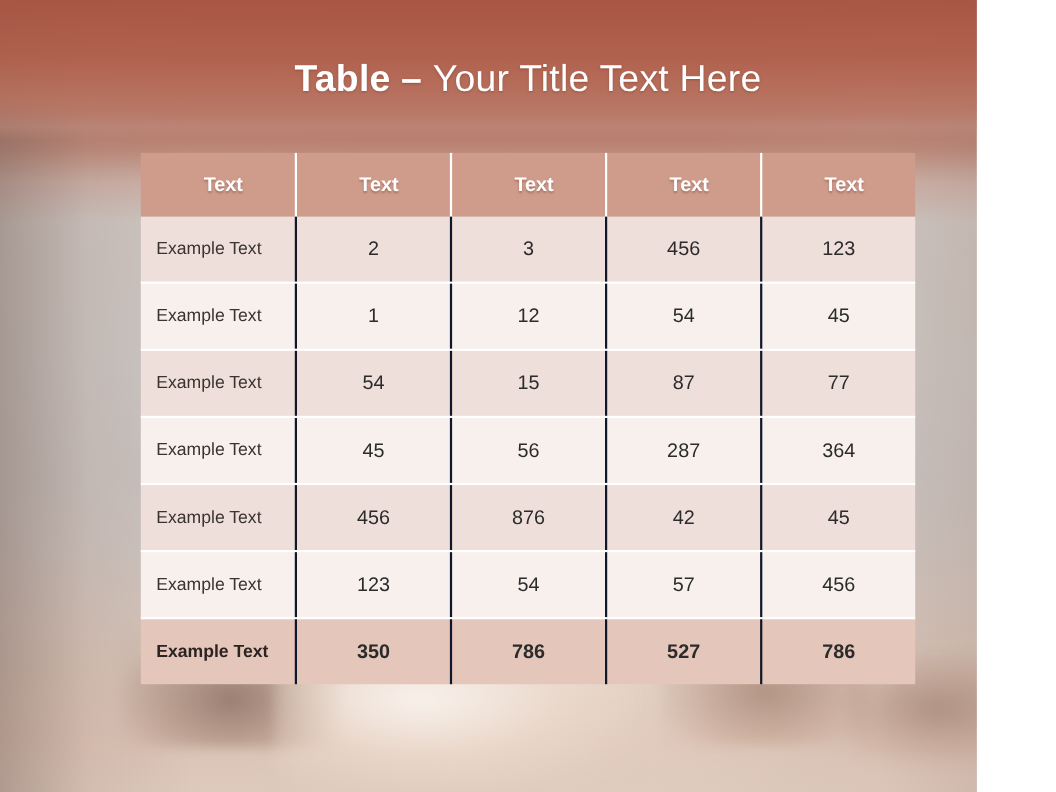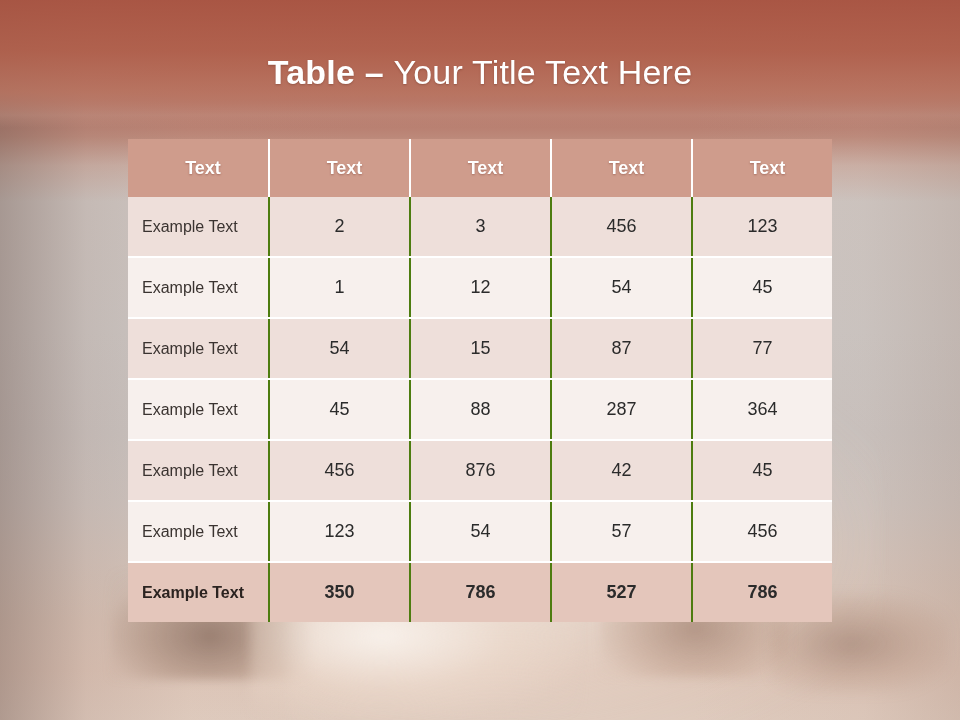--- a/index.html
+++ b/index.html
@@ -7,21 +7,21 @@
     padding: 0;
   }
   body {
     width: 960px;
     height: 720px;
     overflow: hidden;
     font-family: "Liberation Sans", sans-serif;
   }
   .slide {
     position: relative;
-    width: 960px;
+    width: 888px;
     height: 720px;
     background: #cfc8c4;
     overflow: hidden;
   }
   
   .bg-base {
     position: absolute;
     inset: 0;
     background: linear-gradient(180deg,
         #b3695a 0%,
@@ -176,21 +176,21 @@
     font-size: 18px;
     font-weight: bold;
     text-shadow: 0 1px 2px rgba(120,60,48,0.45);
     height: 58px;
     border-right: 2px solid #ffffff;
     padding-left: 24px;
   }
   table.data thead th:last-child { border-right: 0; }
 
   table.data tbody td {
-    border-right: 2px solid #4d7c0f;
+    border-right: 2px solid #0f172a;
     border-bottom: 2px solid #ffffff;
   }
   table.data tbody td:last-child { border-right: 0; }
   table.data tbody tr:last-child td { border-bottom: 0; }
 
   table.data tbody tr.odd td { background: #eedfda; }
   table.data tbody tr.even td { background: #f7f0ed; }
   table.data tbody tr.total td {
     background: #e4c6bb;
     font-weight: bold;
@@ -256,21 +256,21 @@
         <tr class="odd">
           <td class="label">Example Text</td>
           <td class="num">54</td>
           <td class="num">15</td>
           <td class="num">87</td>
           <td class="num">77</td>
         </tr>
         <tr class="even">
           <td class="label">Example Text</td>
           <td class="num">45</td>
-          <td class="num">88</td>
+          <td class="num">56</td>
           <td class="num">287</td>
           <td class="num">364</td>
         </tr>
         <tr class="odd">
           <td class="label">Example Text</td>
           <td class="num">456</td>
           <td class="num">876</td>
           <td class="num">42</td>
           <td class="num">45</td>
         </tr>

